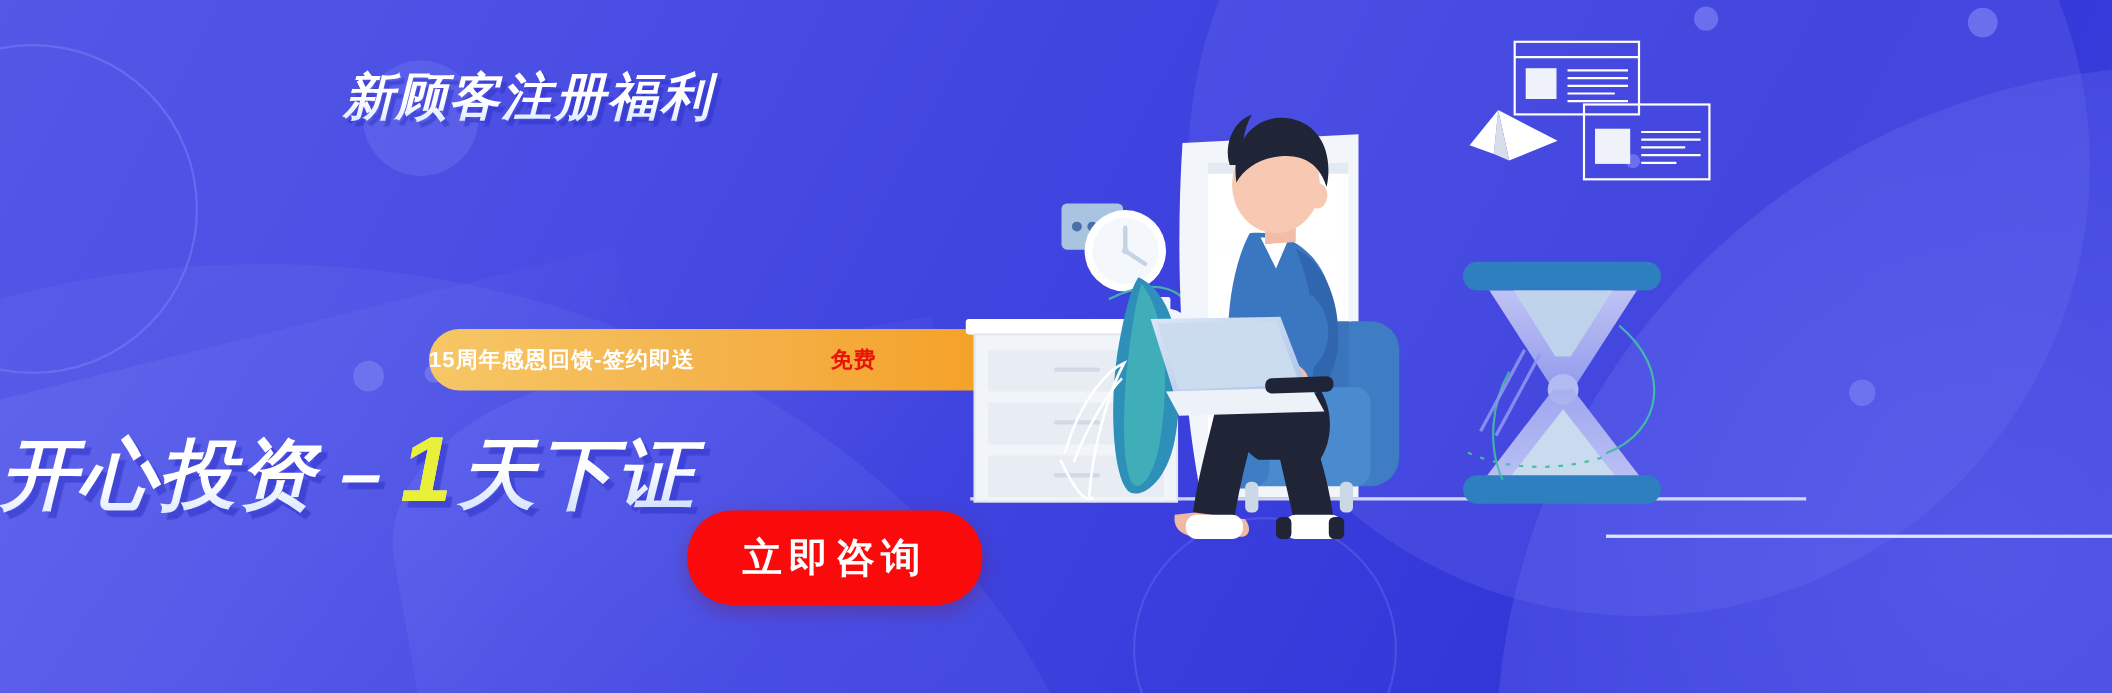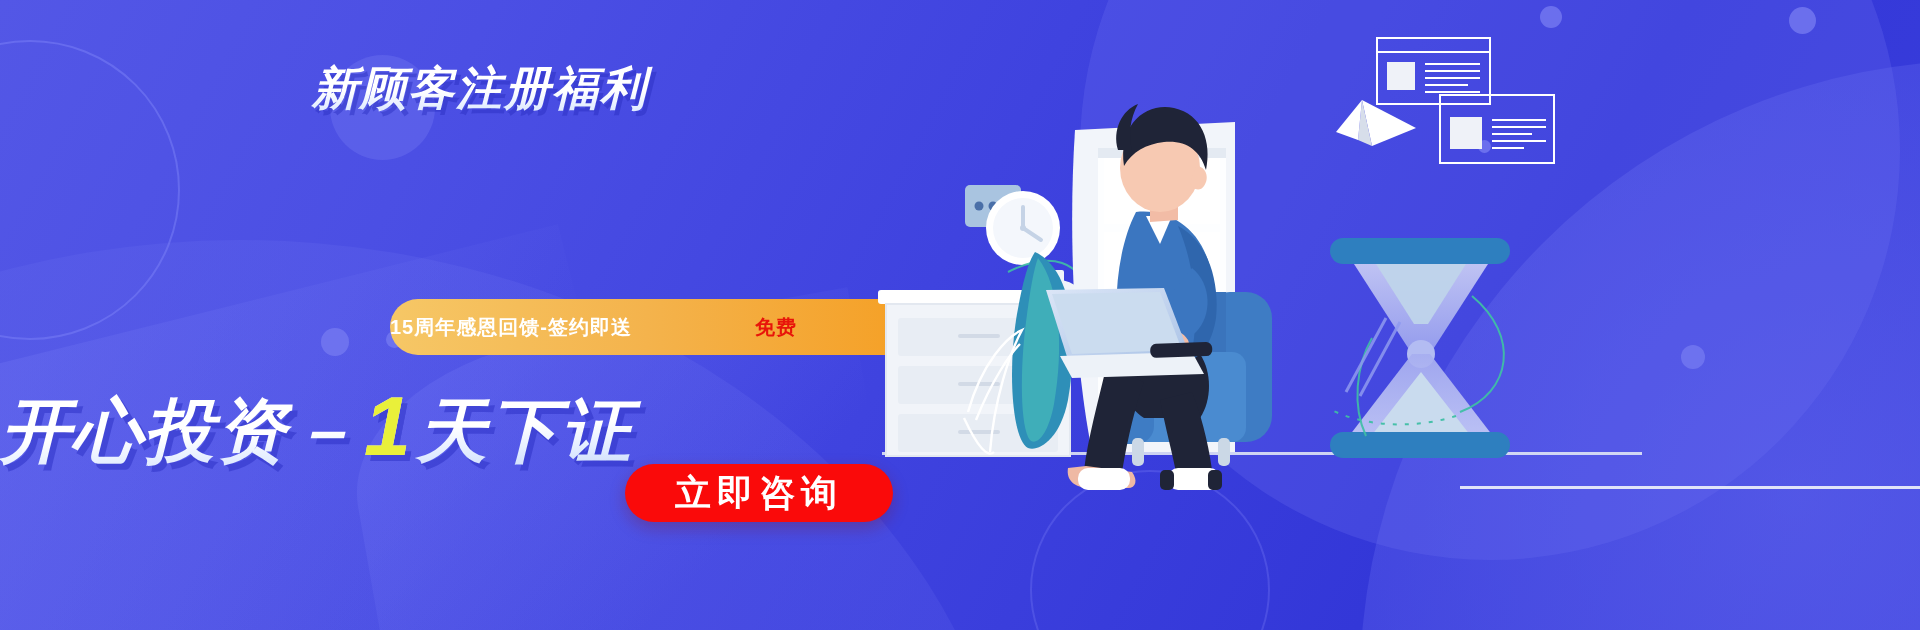--- a/index.html
+++ b/index.html
@@ -78,21 +78,21 @@
     background:linear-gradient(178deg,#ffffff 48%,#dfeaff 70%,#b6c9f2 100%);
     -webkit-background-clip:text;background-clip:text;-webkit-text-fill-color:transparent;
     filter:drop-shadow(5px 6px 0 rgba(42,46,195,.5));
   }
   .subline .num{
     -webkit-text-fill-color:#E9F03A;color:#E9F03A;font-size:84px;
     padding:0 4px;display:inline-block;
   }
 
   .cta{
-    position:absolute;left:625px;top:464px;width:268px;height:58px;
+    position:absolute;left:625px;top:464px;width:268px;height:86px;
     border-radius:41px;background:#FA0A0A;border:none;cursor:pointer;
     color:#ffffff;font-size:36px;font-weight:bold;letter-spacing:6px;
     font-family:"Liberation Sans","DejaVu Sans",sans-serif;
     display:flex;align-items:center;justify-content:center;
     box-shadow:0 6px 16px rgba(140,10,10,.28);
   }
 
   
   .illus{position:absolute;left:860px;top:0;width:1060px;height:630px;}
   .illus svg{display:block;}

